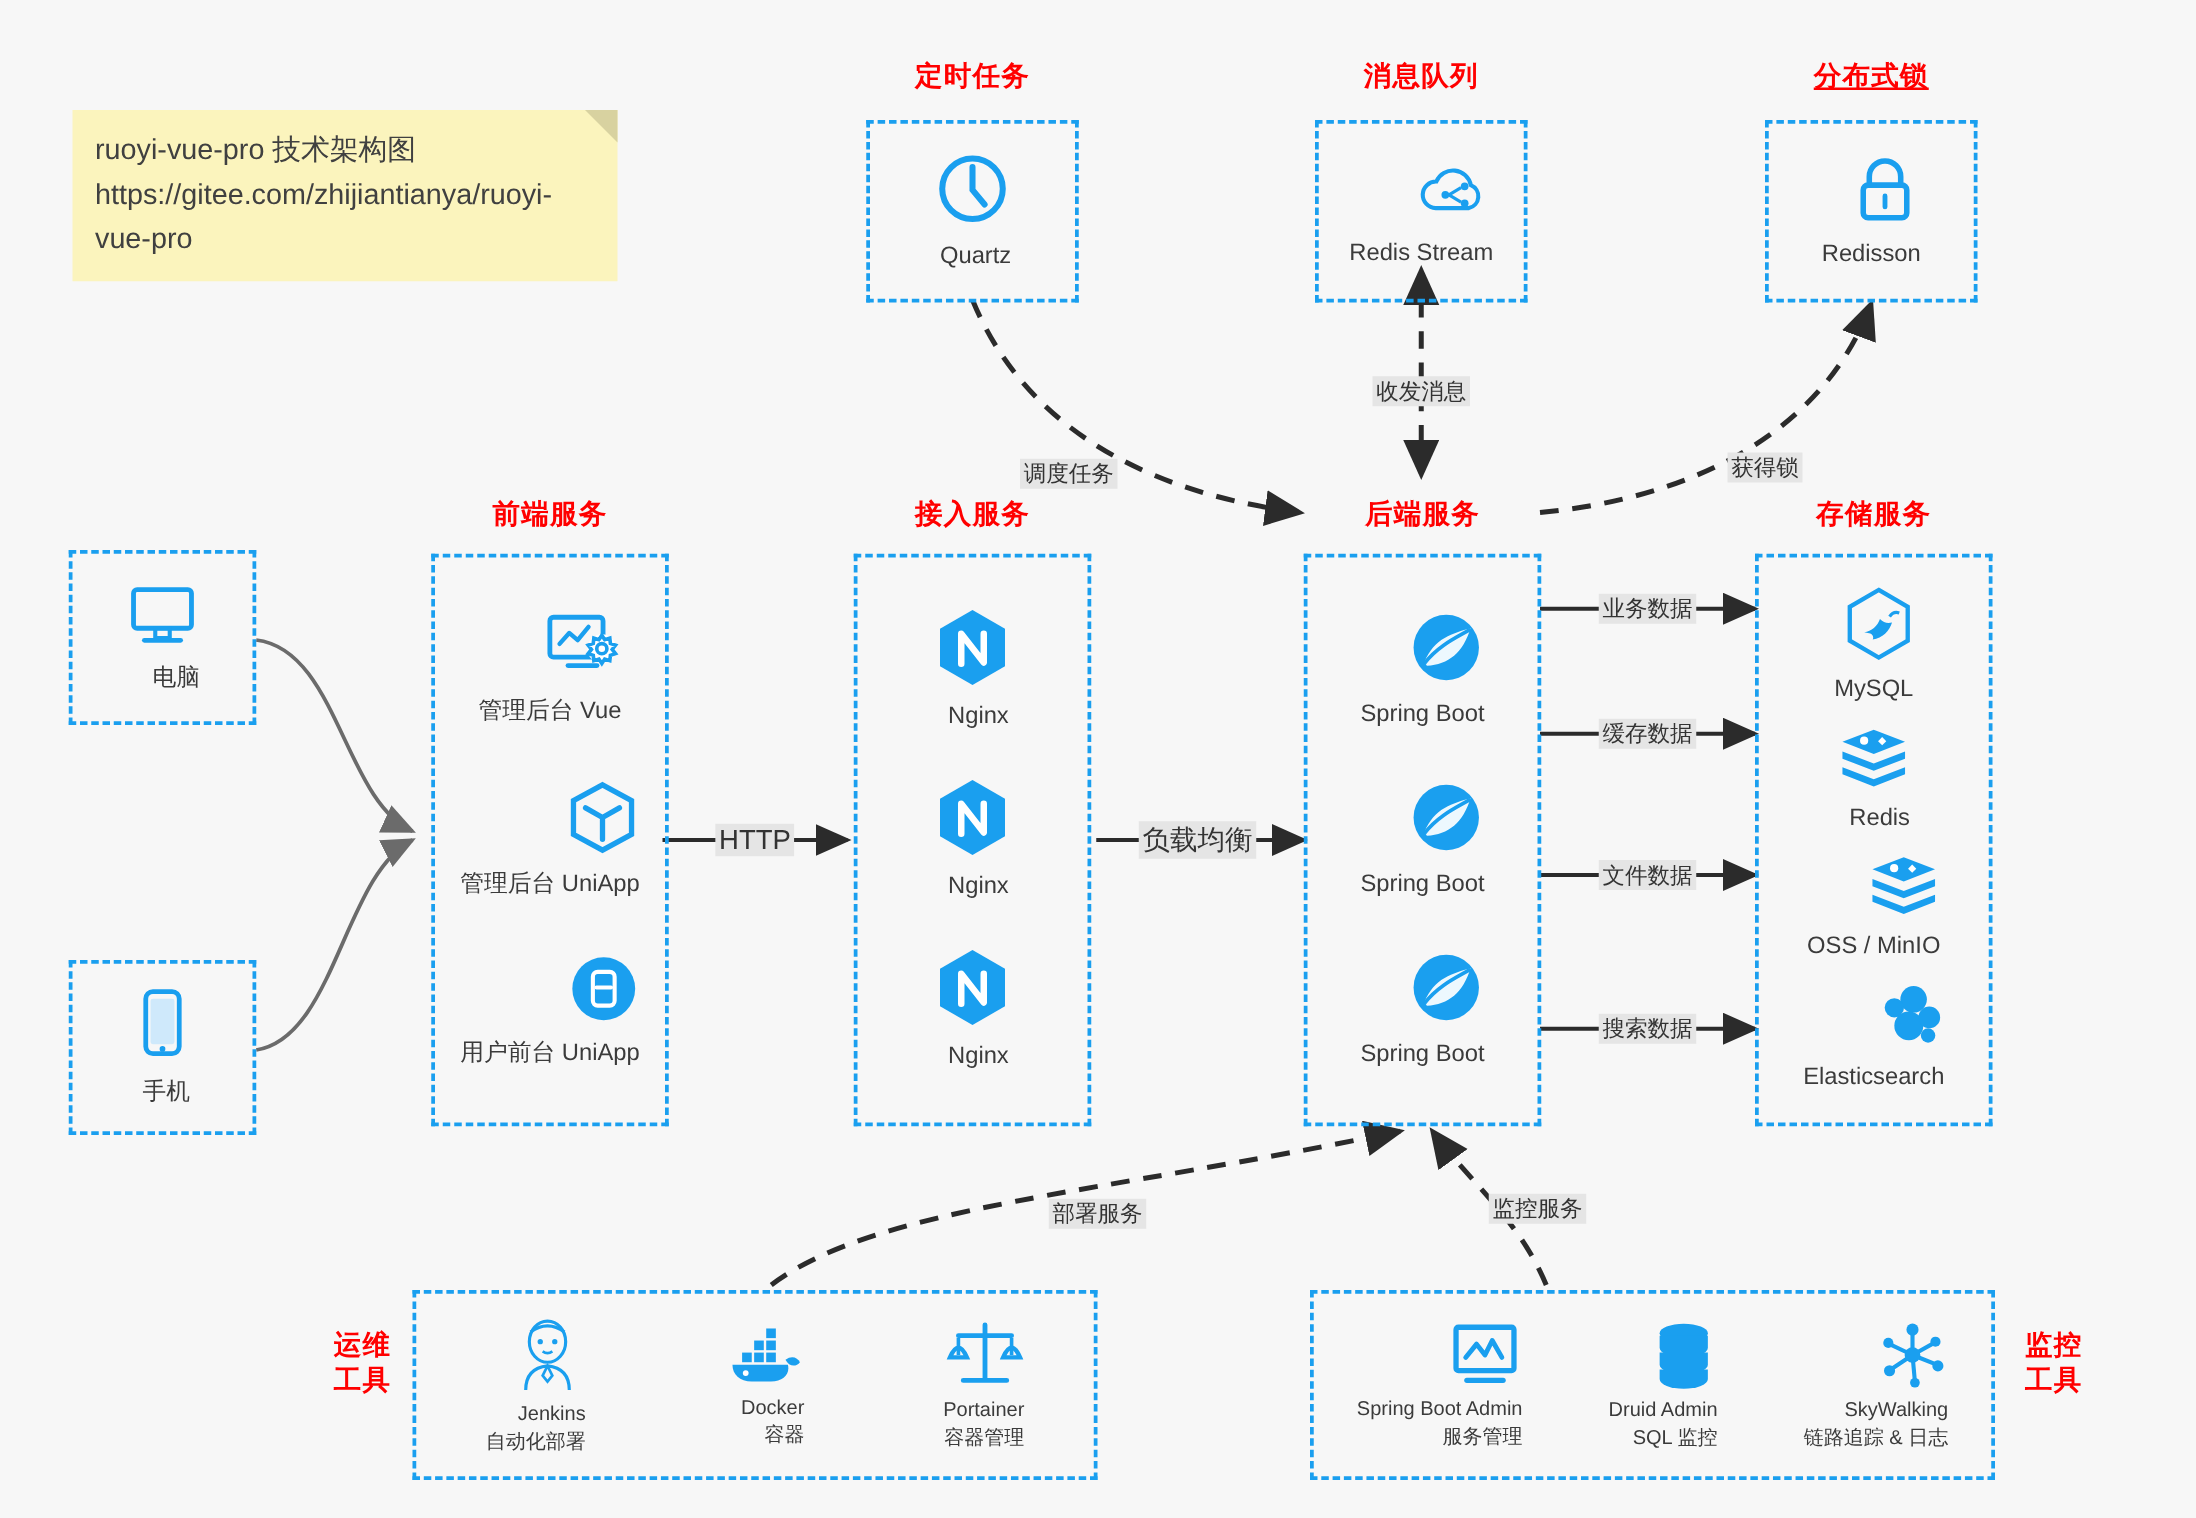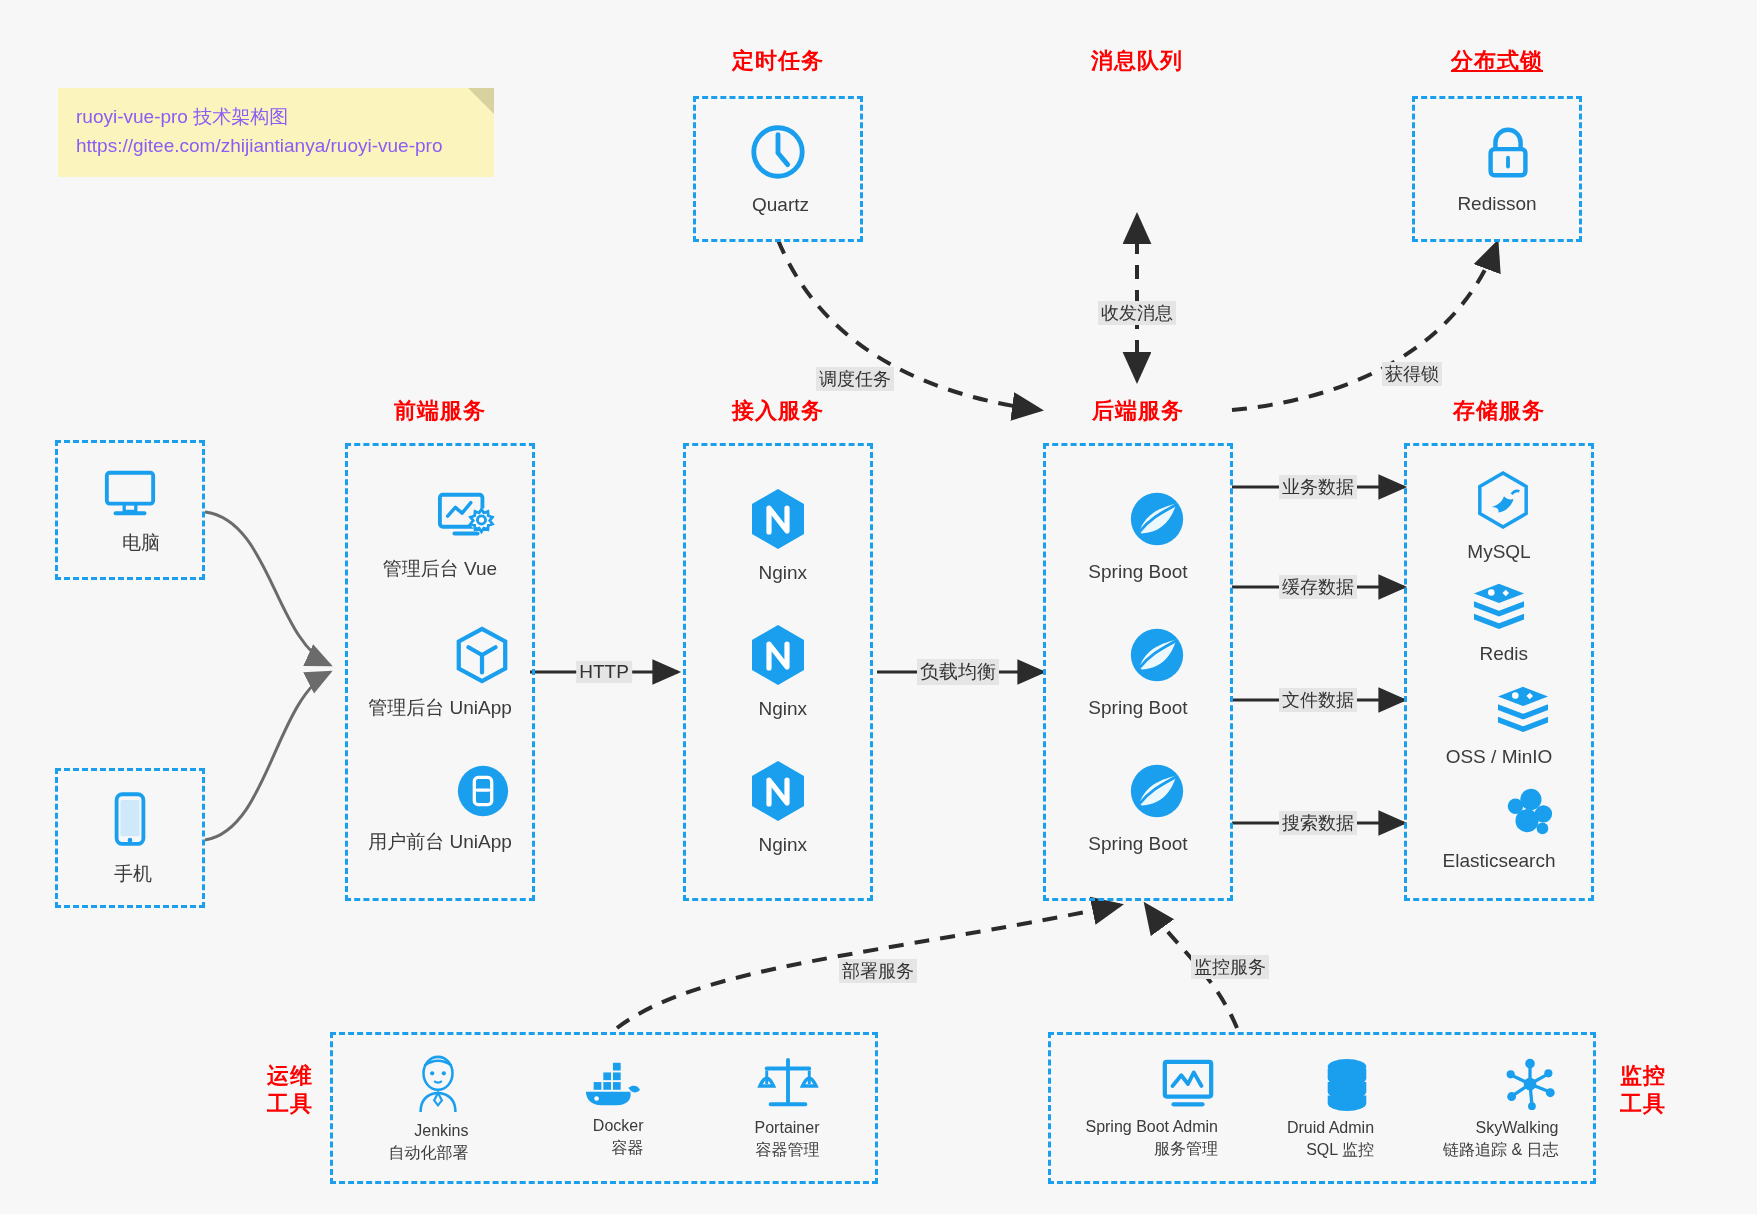--- a/index.html
+++ b/index.html
@@ -7,21 +7,21 @@
     font-family:"Liberation Sans","DejaVu Sans",sans-serif;
     width:1757px;height:1214px;position:relative;overflow:hidden;
     color:#333;
   }
   #stage{position:absolute;inset:0;}
   svg.edges{position:absolute;left:0;top:0;width:1757px;height:1214px;pointer-events:none;}
 
   
   .note{
     position:absolute;background:#fbf4bd;box-shadow:0 0 0 0 transparent;
-    padding:14px 18px 16px 18px;line-height:1.55;font-size:19px;color:#8b5cf6;
+    padding:14px 18px 16px 18px;line-height:1.55;font-size:23px;color:#404040;
   }
   .note .fold{
     position:absolute;right:0;top:0;width:0;height:0;
     border-left:26px solid transparent;border-top:26px solid #d8d2a0;
   }
 
   
   .gtitle{
     position:absolute;color:#ff0000;font-weight:bold;font-size:22px;
     letter-spacing:1px;text-align:center;white-space:nowrap;
@@ -40,21 +40,21 @@
   .node .lbl{font-size:19px;color:#3b3b3b;margin-top:6px;text-align:center;white-space:nowrap;line-height:1.3;}
   .node .lbl2{font-size:16px;color:#3b3b3b;text-align:center;white-space:nowrap;line-height:1.35;}
 
   .ico{display:block;}
 
   
   .elabel{
     position:absolute;background:#e5e5e5;font-size:18px;color:#333;
     padding:0 3px;white-space:nowrap;transform:translate(-50%,-50%);
   }
-  .elabel.lat{font-size:19px;}
+  .elabel.lat{font-size:22px;}
 </style>
 </head>
 <body>
 
 <div id="stage">
 
   <svg class="edges" viewBox="0 0 1757 1214">
     <defs>
       <marker id="arrowS" markerWidth="10" markerHeight="10" refX="8" refY="4" orient="auto" markerUnits="strokeWidth">
         <path d="M0,0 L9,4 L0,8 z" fill="#2b2b2b"></path>
@@ -106,20 +106,34 @@
         <svg width="62" height="62" viewBox="0 0 64 64">
             <circle cx="32" cy="32" r="25" fill="none" stroke="#1a9fef" stroke-width="5"></circle>
             <path d="M32 14 L32 33 L42 45" fill="none" stroke="#1a9fef" stroke-width="5" stroke-linecap="round"></path>
           </svg>
       </span>
       <span class="lbl">Quartz</span>
     </div>
   </div>
 
   <div class="gtitle" style="left:1052px;top:46px;width:170px;">消息队列</div>
+  <div class="dbox col" style="left:1052px;top:96px;width:170px;height:146px;">
+    <div class="node">
+      <span class="ico">
+        <svg width="62" height="58" viewBox="0 0 64 60">
+          <path d="M16 46 a11 11 0 0 1 0.6 -22 a15 15 0 0 1 28.5 3 a10 10 0 0 1 -1.6 19 z" fill="none" stroke="#1a9fef" stroke-width="3.4"></path>
+          <circle cx="24" cy="35" r="3.2" fill="#1a9fef"></circle>
+            <circle cx="40" cy="28" r="3.2" fill="#1a9fef"></circle>
+            <circle cx="40" cy="42" r="3.2" fill="#1a9fef"></circle>
+          <path d="M27 35 L37 29 M27 35 L37 41" stroke="#1a9fef" stroke-width="2.6"></path>
+        </svg>
+      </span>
+      <span class="lbl">Redis Stream</span>
+    </div>
+  </div>
 
   <div class="gtitle" style="left:1412px;top:46px;width:170px;text-decoration:underline;">分布式锁</div>
   <div class="dbox col" style="left:1412px;top:96px;width:170px;height:146px;">
     <div class="node">
       <span class="ico">
         <svg width="58" height="60" viewBox="0 0 60 62">
           <path d="M17 28 v-7 a13 13 0 0 1 26 0 v7" fill="none" stroke="#1a9fef" stroke-width="4.6"></path>
           <rect x="12" y="28" width="36" height="27" rx="4" fill="none" stroke="#1a9fef" stroke-width="4.6"></rect>
           <path d="M30 37 v9" stroke="#1a9fef" stroke-width="4" stroke-linecap="round"></path>
         </svg>

